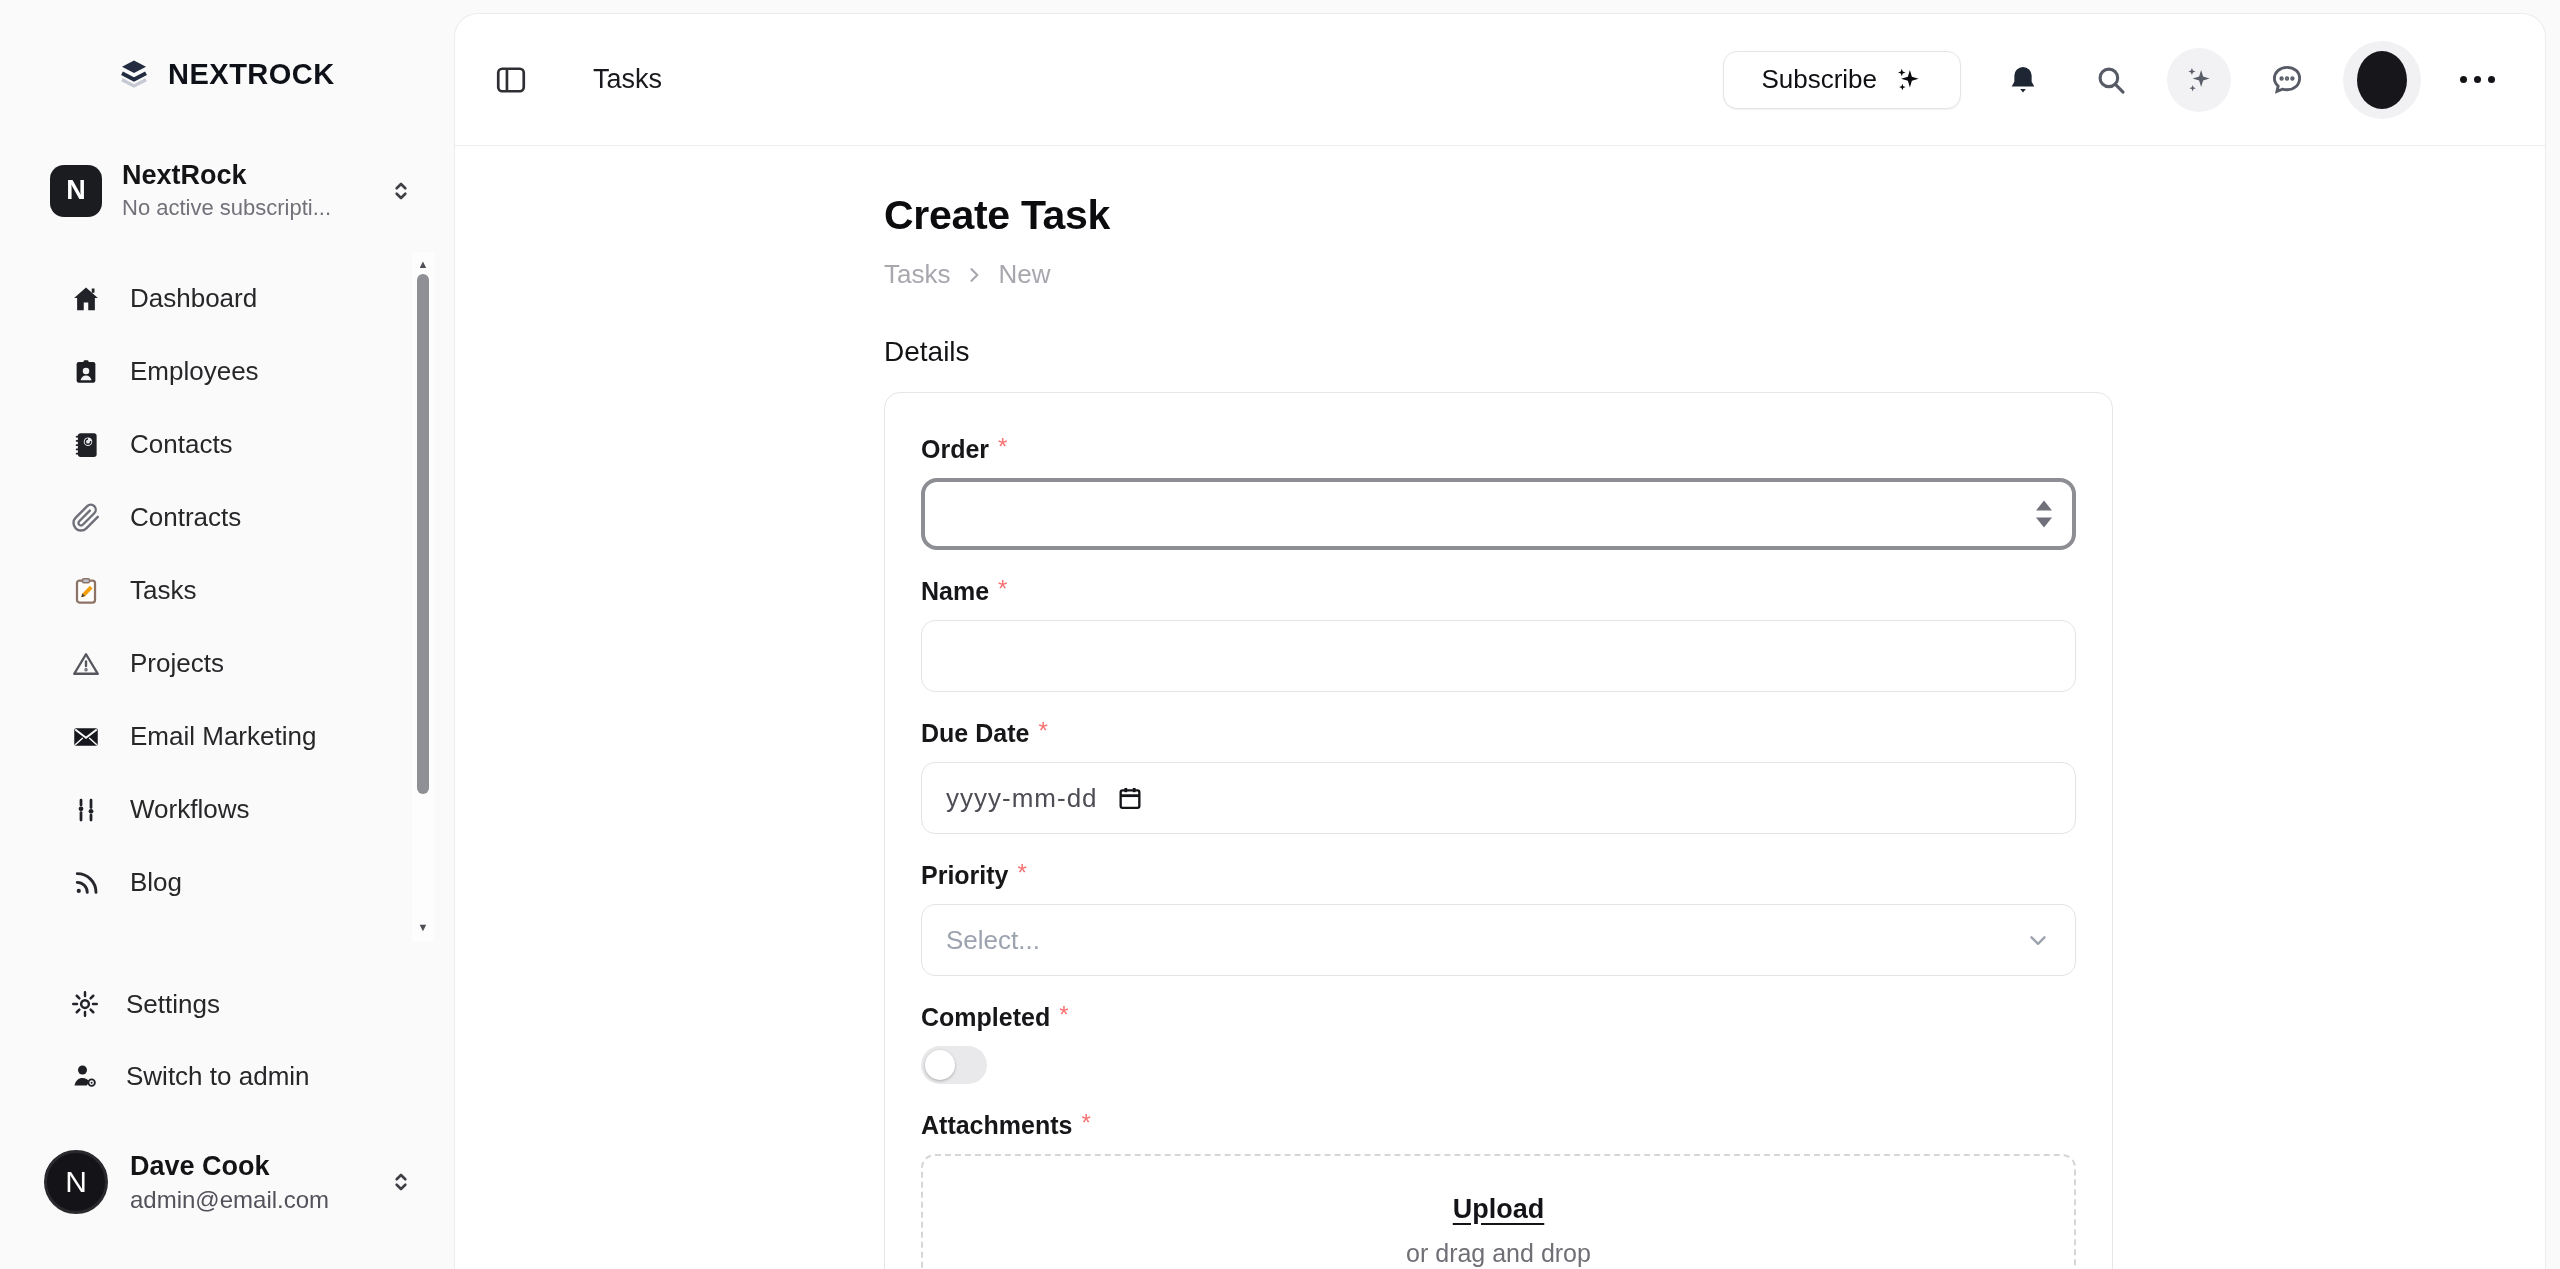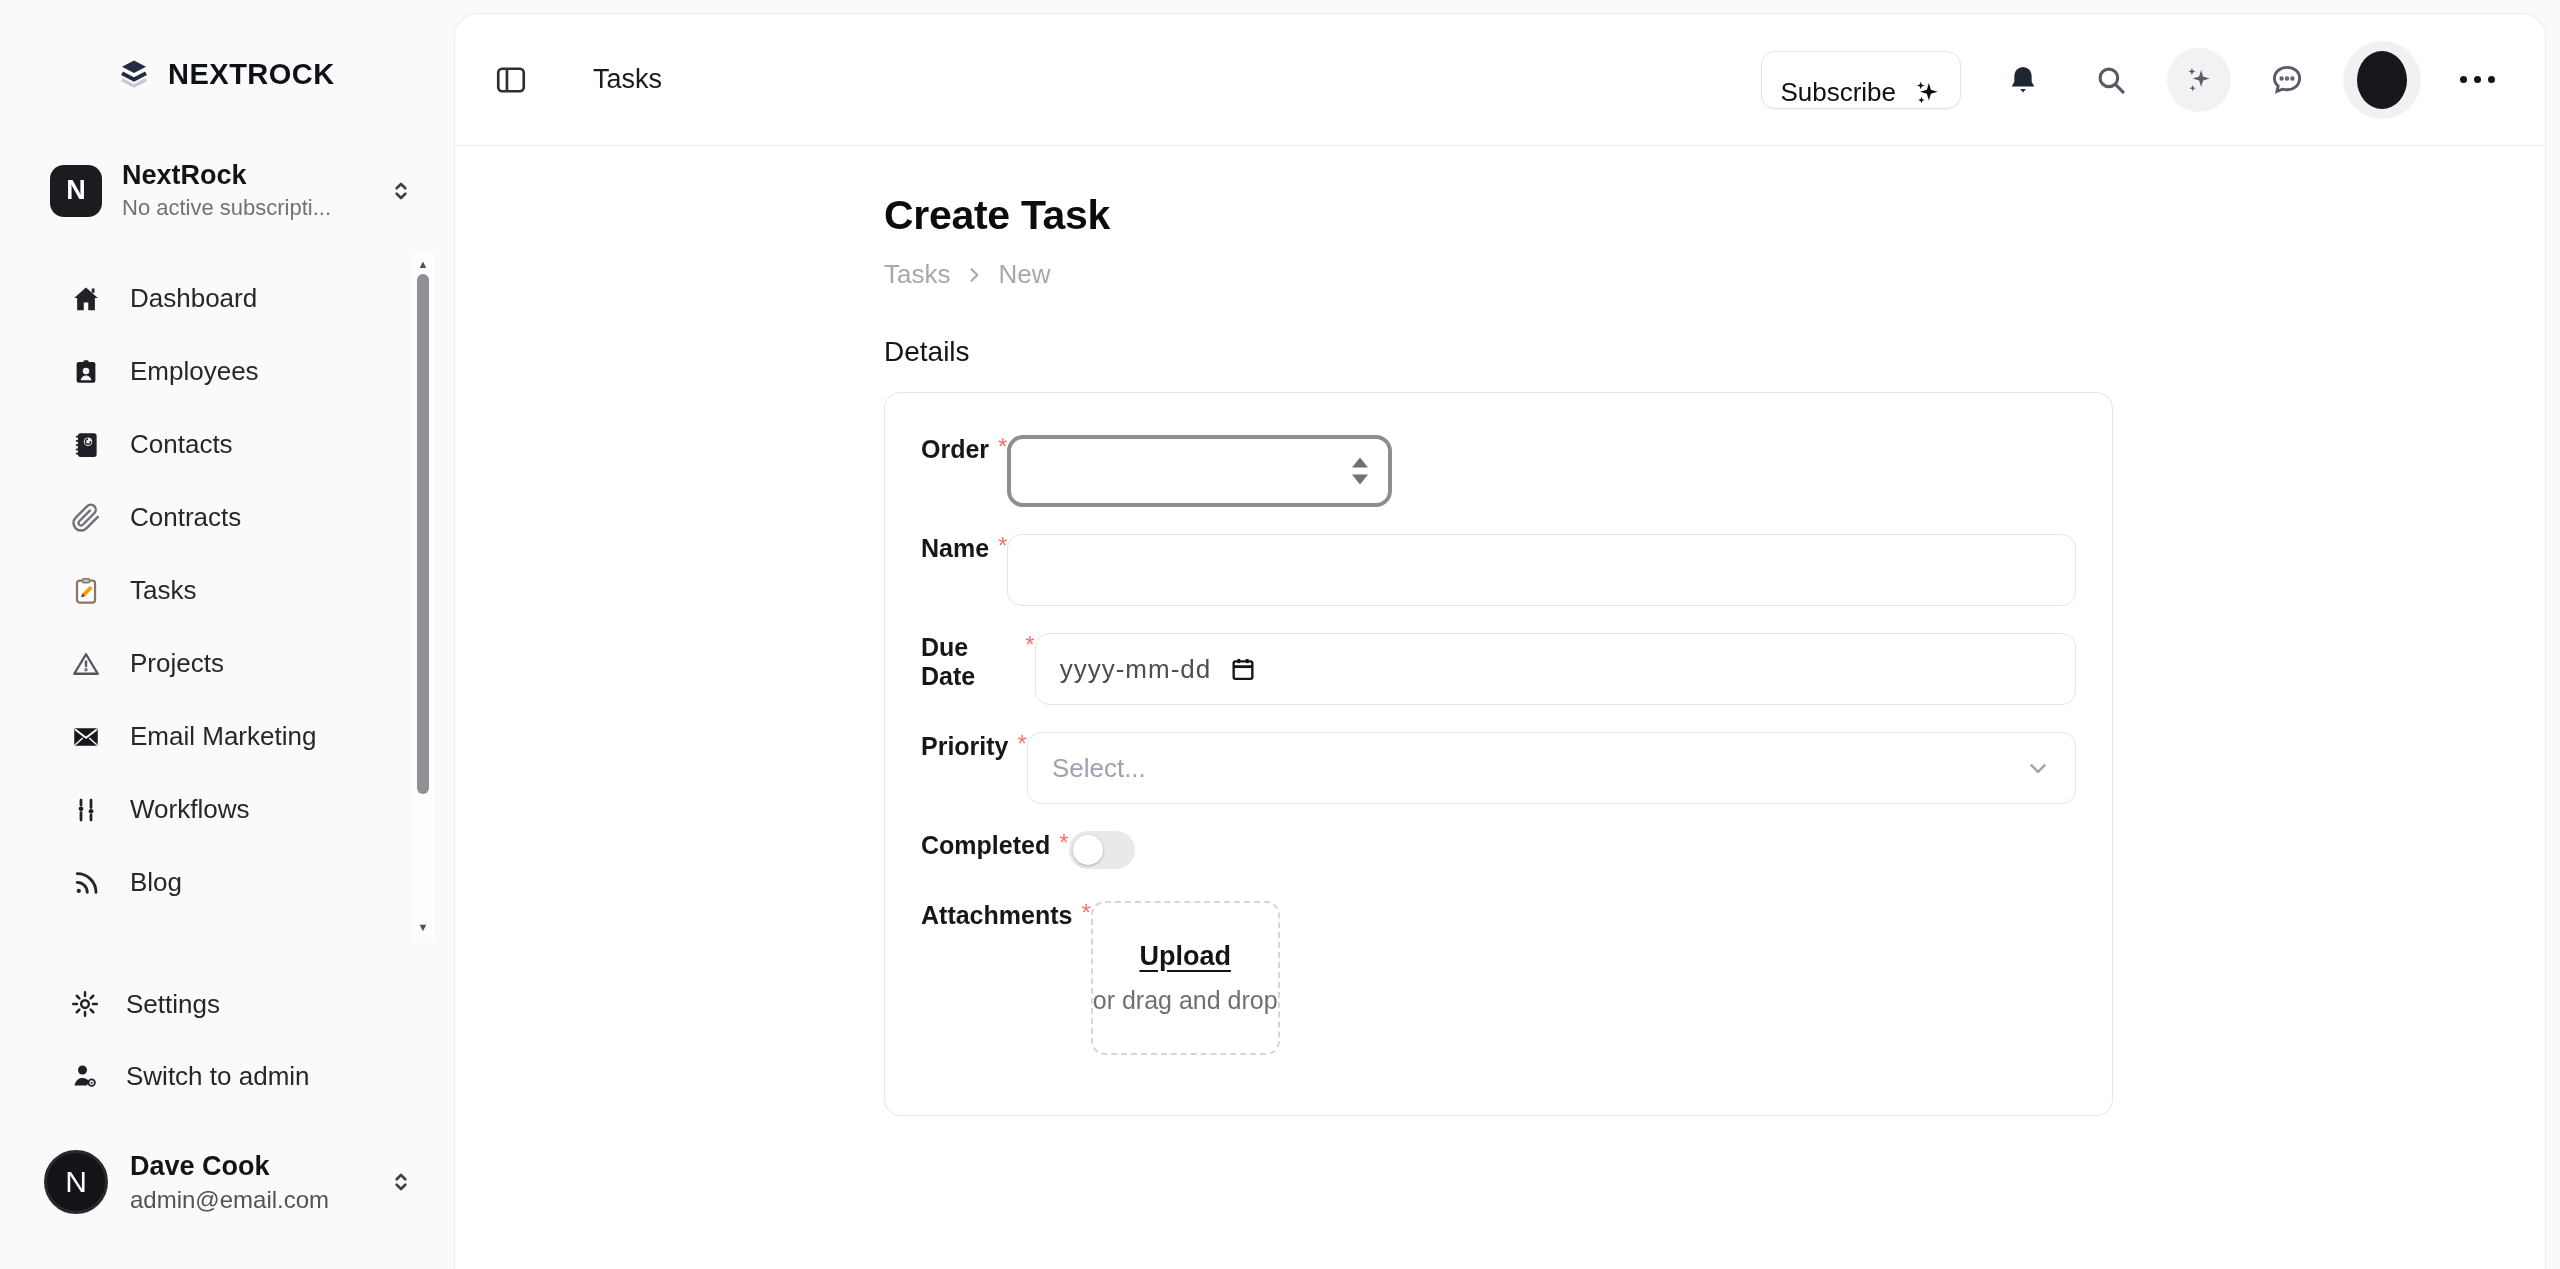--- a/index.html
+++ b/index.html
@@ -48,42 +48,42 @@
   .user-email { font-size:24px; color:#52525b; margin-top:4px; }
 
   
   .main-card { position:absolute; left:454px; top:13px; width:2092px; height:1256px;
     background:#ffffff; border:1px solid #ececee; border-bottom:none; border-radius:24px 24px 0 0; overflow:hidden; }
 
   .topbar { height:132px; display:flex; align-items:center; padding:0 36px 0 36px; border-bottom:1px solid #ededf0; }
   .panel-toggle { width:40px; height:40px; display:flex; align-items:center; justify-content:center; cursor:pointer; color:#2f2f33; }
   .topbar-title { margin-left:62px; font-size:27px; color:#1a1a1e; }
   .topbar-spacer { flex:1; }
-  .subscribe-btn { height:58px; display:flex; align-items:flex-end; gap:16px; padding:0 18px;
+  .subscribe-btn { height:58px; display:flex; align-items:center; gap:16px; padding:0 37px;
     background:#fff; border:1px solid #e4e4e7; border-radius:14px; box-shadow:0 1px 2px rgba(0,0,0,.06);
     cursor:pointer; }
   .subscribe-label { font-size:26px; font-weight:500; color:#101014; }
   .top-icons { display:flex; align-items:center; margin-left:30px; gap:24px; }
   .icon-btn { width:64px; height:64px; display:flex; align-items:center; justify-content:center; cursor:pointer; border-radius:50%; }
   .icon-circle { background:#f2f2f4; }
   .avatar-btn { width:78px; height:78px; border-radius:50%; background:#f1f1f4; display:flex; align-items:center; justify-content:center; cursor:pointer; }
   .avatar-silhouette { width:50px; height:58px; background:#17171b; border-radius:50%; }
   .dots { display:flex; gap:7px; align-items:center; }
   .dots i { width:7px; height:7px; background:#141418; border-radius:50%; }
 
   .content { padding:46px 0 0 429px; }
   .page-title { font-size:41px; font-weight:700; color:#0c0c0f; letter-spacing:-.3px; }
   .breadcrumb { display:flex; align-items:center; gap:14px; margin-top:20px; }
   .crumb { font-size:26px; color:#a7a7ae; cursor:pointer; }
   .crumb-sep { color:#a7a7ae; display:flex; }
   .section-title { margin-top:46px; font-size:28px; font-weight:400; color:#131316; }
 
   .form-card { margin-top:24px; width:1229px; border:1px solid #e6e6e9; border-radius:16px;
     padding:42px 36px 60px 36px; display:flex; flex-direction:column; gap:27px; background:#fff; }
-  .field { display:flex; flex-direction:row; }
+  .field { display:flex; flex-direction:column; }
   .field-label-row { display:flex; gap:9px; align-items:flex-start; margin-bottom:14px; }
   .field-label { font-size:25px; font-weight:600; color:#17171a; }
   .req { font-size:24px; color:#f87171; transform:translateY(-2px); }
 
   .input-base { width:100%; height:72px; border:1px solid #e4e4e7; border-radius:14px;
     font-family:"Liberation Sans", sans-serif; font-size:26px; color:#18181b; padding:0 24px; background:#fff; outline:none; }
   .order-wrap { position:relative; }
   .order-input { border:4px solid #8c8e94; border-radius:16px; padding:0 21px; }
   .spinner { position:absolute; right:24px; top:50%; transform:translateY(-50%); display:flex; flex-direction:column; gap:7px; pointer-events:auto; cursor:pointer; }
   .spin-up { width:0; height:0; border-left:8px solid transparent; border-right:8px solid transparent; border-bottom:10px solid #70707a; }

